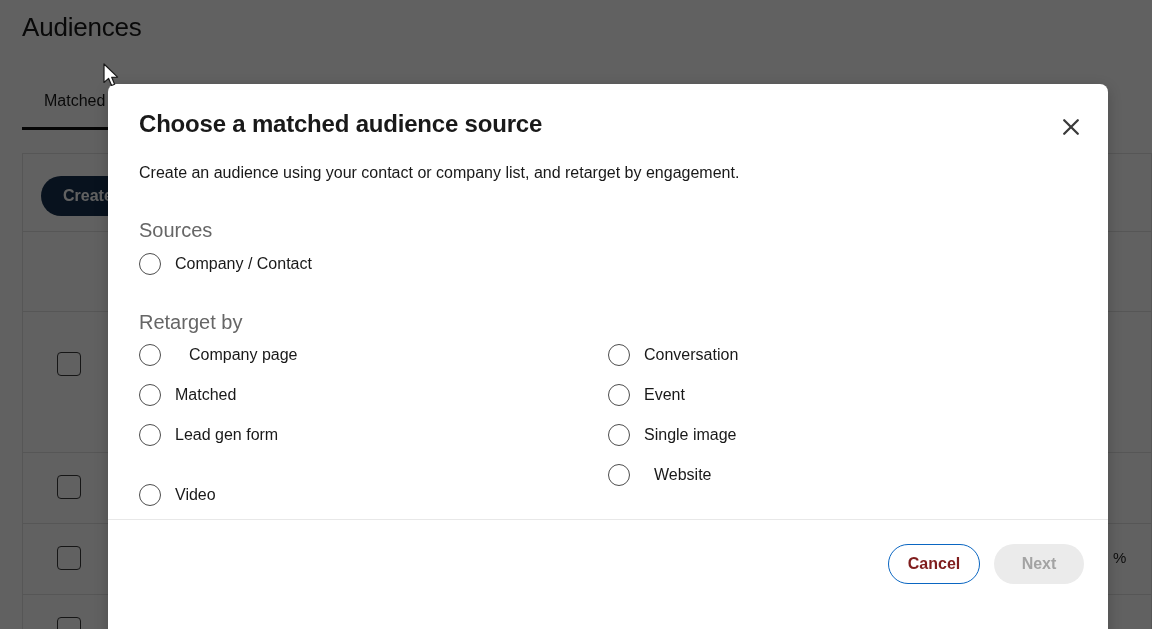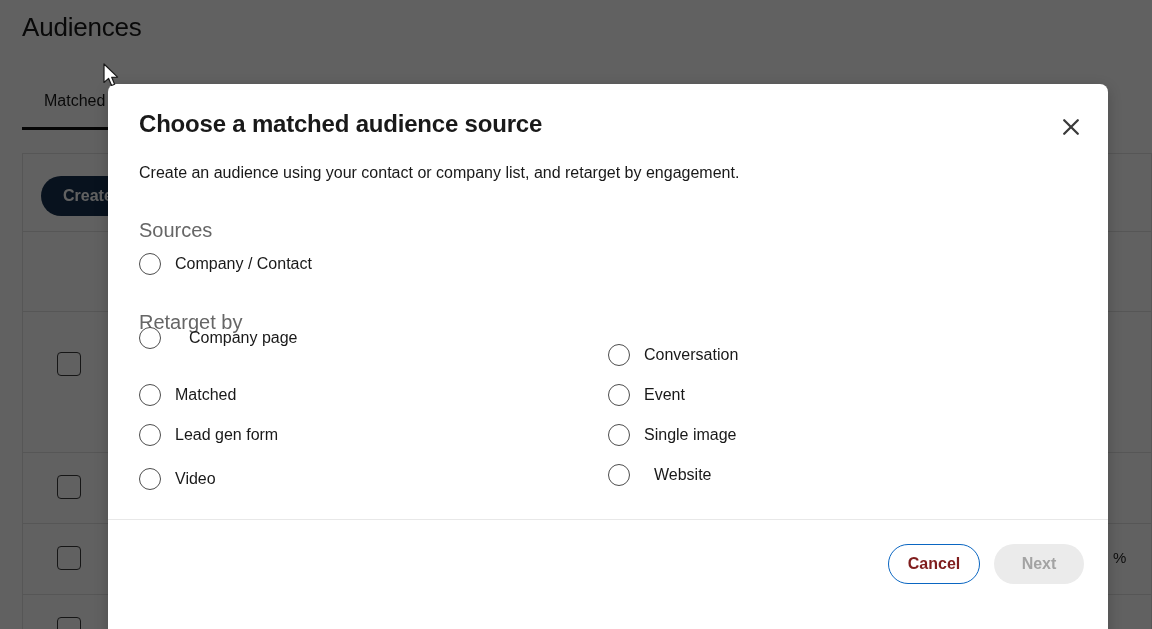--- a/index.html
+++ b/index.html
@@ -340,36 +340,36 @@
 
     <div class="group-label label-sources">Sources</div>
 
     <label class="radio-row col-left" style="top:169px;">
       <span class="radio-circle"></span>
       <span class="radio-text">Company / Contact</span>
     </label>
 
     <div class="group-label label-retarget">Retarget by</div>
 
-    <label class="radio-row col-left" style="top:243px;gap:28px;">
+    <label class="radio-row col-left" style="top:260px;gap:28px;">
       <span class="radio-circle"></span>
       <span class="radio-text">Company page</span>
     </label>
 
     <label class="radio-row col-left" style="top:300px;">
       <span class="radio-circle"></span>
       <span class="radio-text">Matched</span>
     </label>
 
     <label class="radio-row col-left" style="top:340px;">
       <span class="radio-circle"></span>
       <span class="radio-text">Lead gen form</span>
     </label>
 
-    <label class="radio-row col-left" style="top:384px;">
+    <label class="radio-row col-left" style="top:400px;">
       <span class="radio-circle"></span>
       <span class="radio-text">Video</span>
     </label>
 
     <label class="radio-row col-right" style="top:260px;">
       <span class="radio-circle"></span>
       <span class="radio-text">Conversation</span>
     </label>
 
     <label class="radio-row col-right" style="top:300px;">

